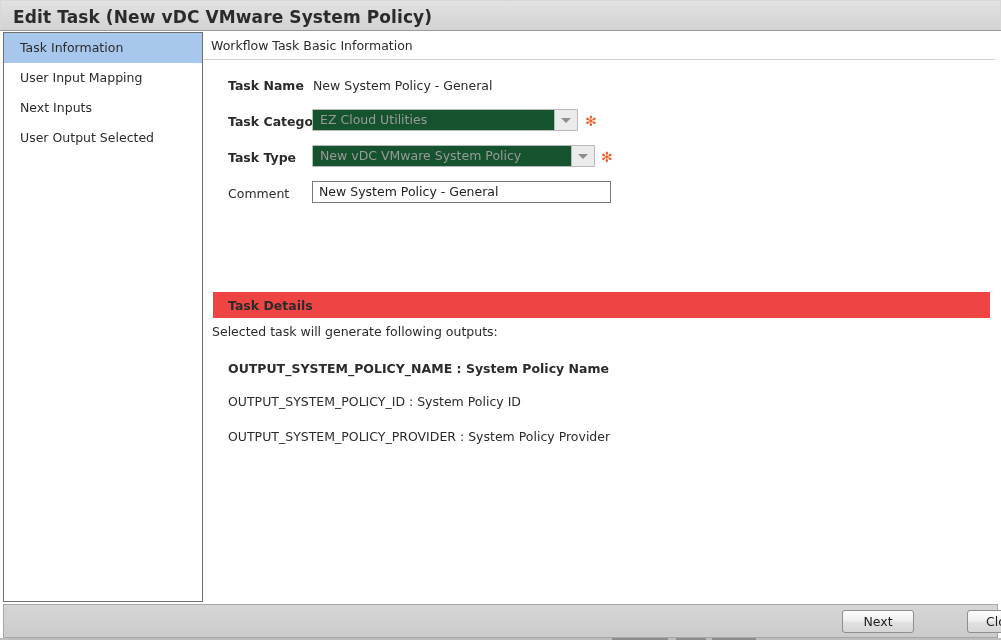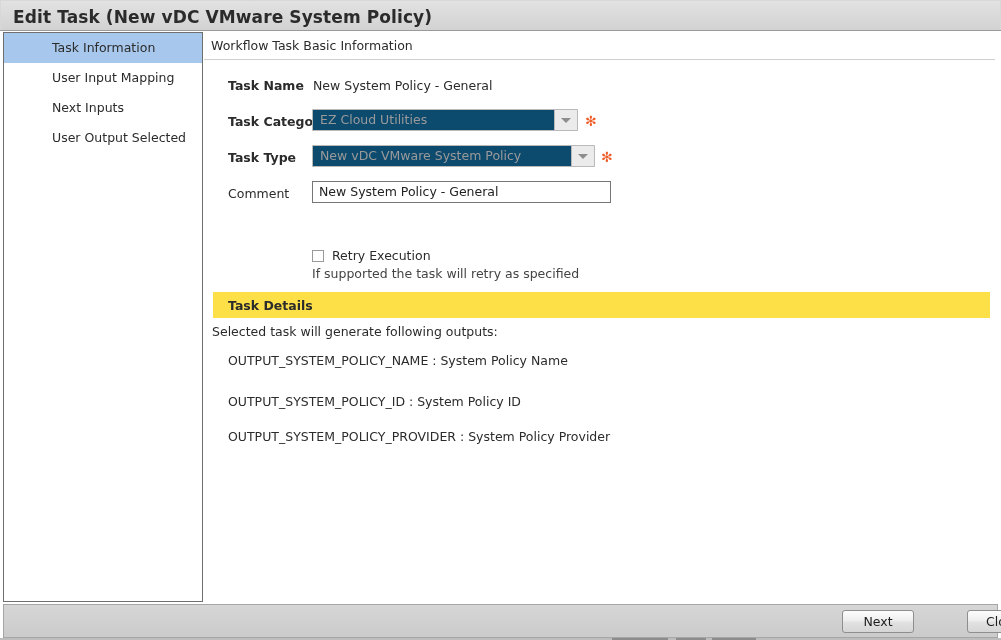--- a/index.html
+++ b/index.html
@@ -65,21 +65,21 @@
     width: 200px;
     height: 570px;
     background: #ffffff;
     border: 1px solid #6f6f6f;
     box-sizing: border-box;
     overflow: hidden;
   }
   .side-item {
     height: 30px;
     line-height: 30px;
-    padding-left: 48px;
+    padding-left: 16px;
     font-size: 12.5px;
     color: #2b2b2b;
     white-space: nowrap;
     box-sizing: border-box;
   }
   .side-item.selected {
     background: #a8c7ec;
   }
   .side-item.first { margin-top: 0px; }
 
@@ -137,21 +137,21 @@
     left: 109px;
     font-size: 12.5px;
     color: #2b2b2b;
     white-space: nowrap;
   }
 
   .combo {
     position: absolute;
     left: 108px;
     height: 22px;
-    background: #0c4a6e;
+    background: #14532d;
     border: 1px solid #b9b9b9;
     box-sizing: border-box;
     display: flex;
     align-items: stretch;
     border-radius: 1px;
   }
   .combo .cval {
     flex: 1 1 auto;
     line-height: 20px;
     padding-left: 7px;
@@ -237,21 +237,21 @@
     white-space: nowrap;
   }
 
   
   .details-band {
     position: absolute;
     left: 9px;
     top: 220px;
     width: 777px;
     height: 26px;
-    background: #fde047;
+    background: #ef4444;
   }
   .details-band span {
     position: absolute;
     left: 15px;
     top: 6px;
     font-size: 12.5px;
     font-weight: bold;
     color: #2b2b2b;
     white-space: nowrap;
   }
@@ -375,33 +375,28 @@
           <div class="carrow"></div>
         </div>
         <div class="req" style="left:397px; top:6px;">✻</div>
       </div>
 
       <div class="form-row">
         <div class="f-label" style="top:6px;">Comment</div>
         <div class="textinput" style="top:1px; width:299px;">New System Policy - General</div>
       </div>
 
-      <div class="check-row">
-        <div class="cbox"></div>
-        <div class="cblabel">Retry Execution</div>
-        <div class="cbhint">If supported the task will retry as specified</div>
-      </div>
 
       <div class="details-band">
         <span>Task Details</span>
       </div>
 
       <div class="details-body">
         <div class="details-intro">Selected task will generate following outputs:</div>
-        <div class="out-line" style="top:29px;">OUTPUT_SYSTEM_POLICY_NAME : System Policy Name</div>
+        <div class="out-line" style="top:37px;font-weight:bold;">OUTPUT_SYSTEM_POLICY_NAME : System Policy Name</div>
         <div class="out-line" style="top:70px;">OUTPUT_SYSTEM_POLICY_ID : System Policy ID</div>
         <div class="out-line" style="top:105px;">OUTPUT_SYSTEM_POLICY_PROVIDER : System Policy Provider</div>
       </div>
 
     </div>
   </div>
 
   <div class="footer">
     <div class="btn btn-next">Next</div>
     <div class="btn btn-close">Close</div>

